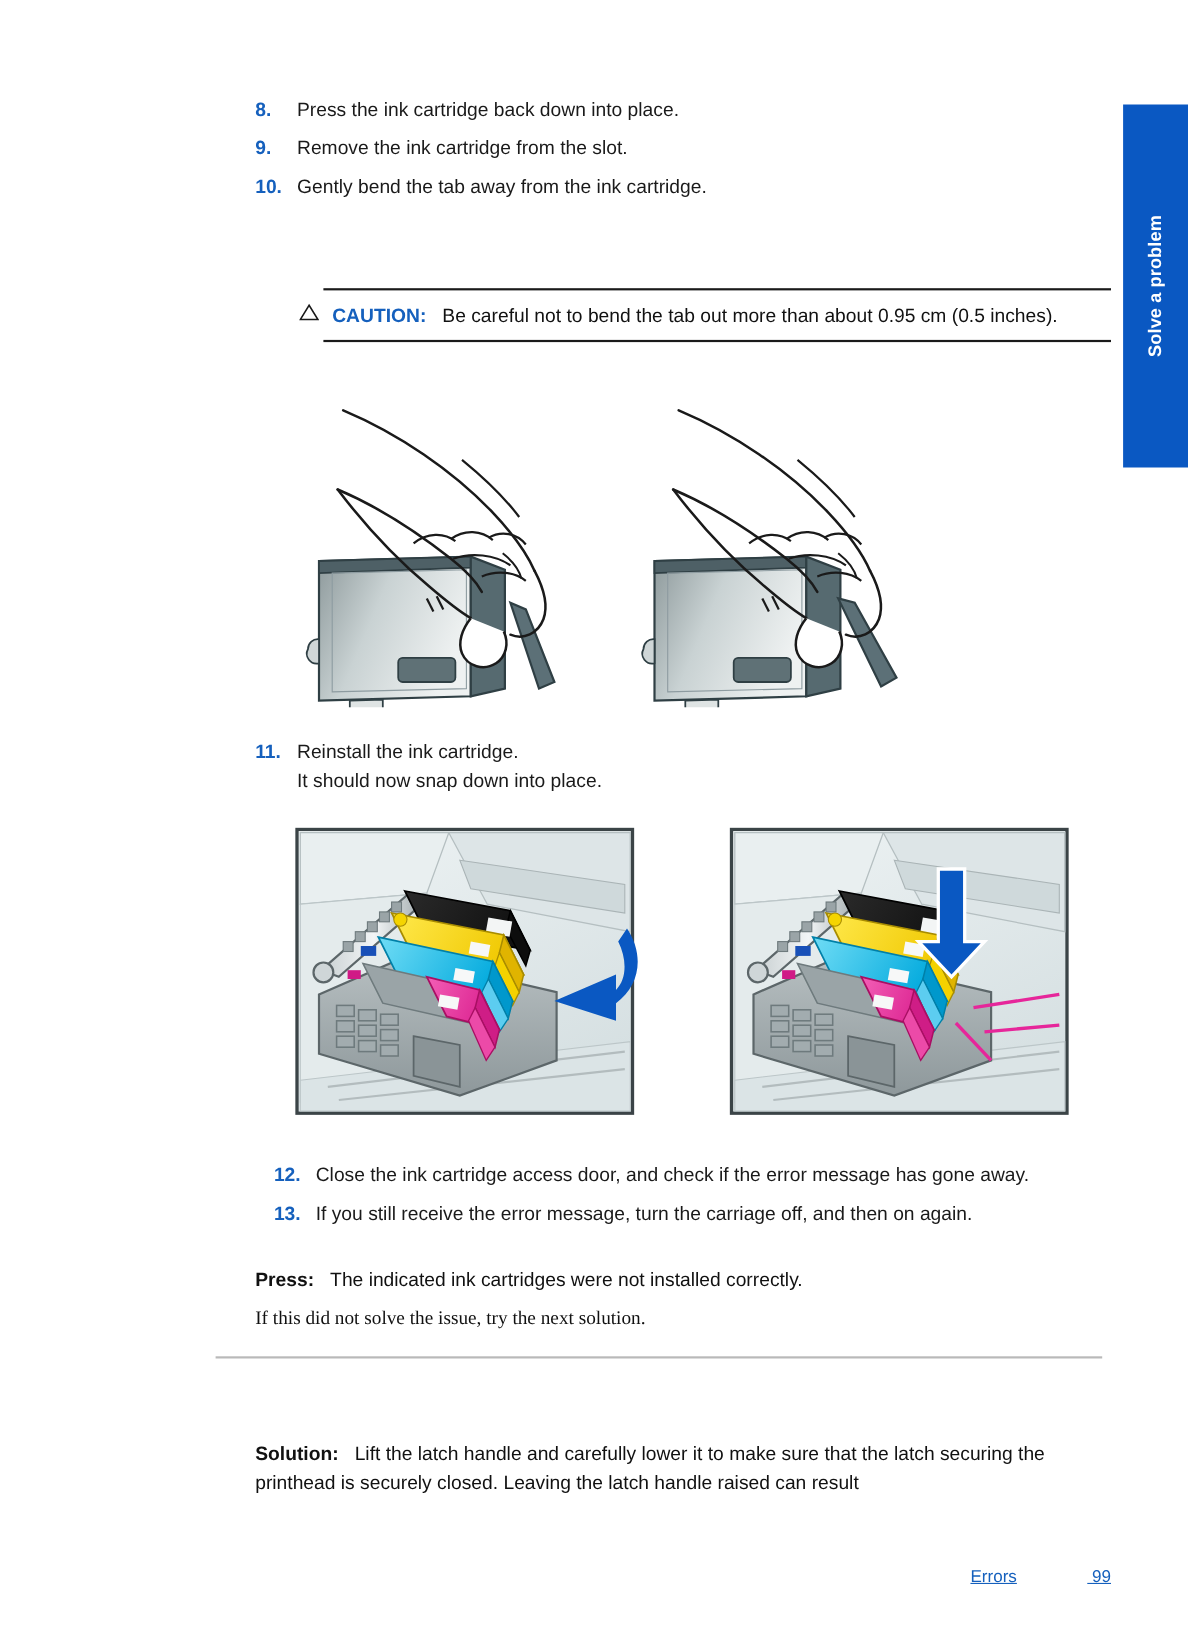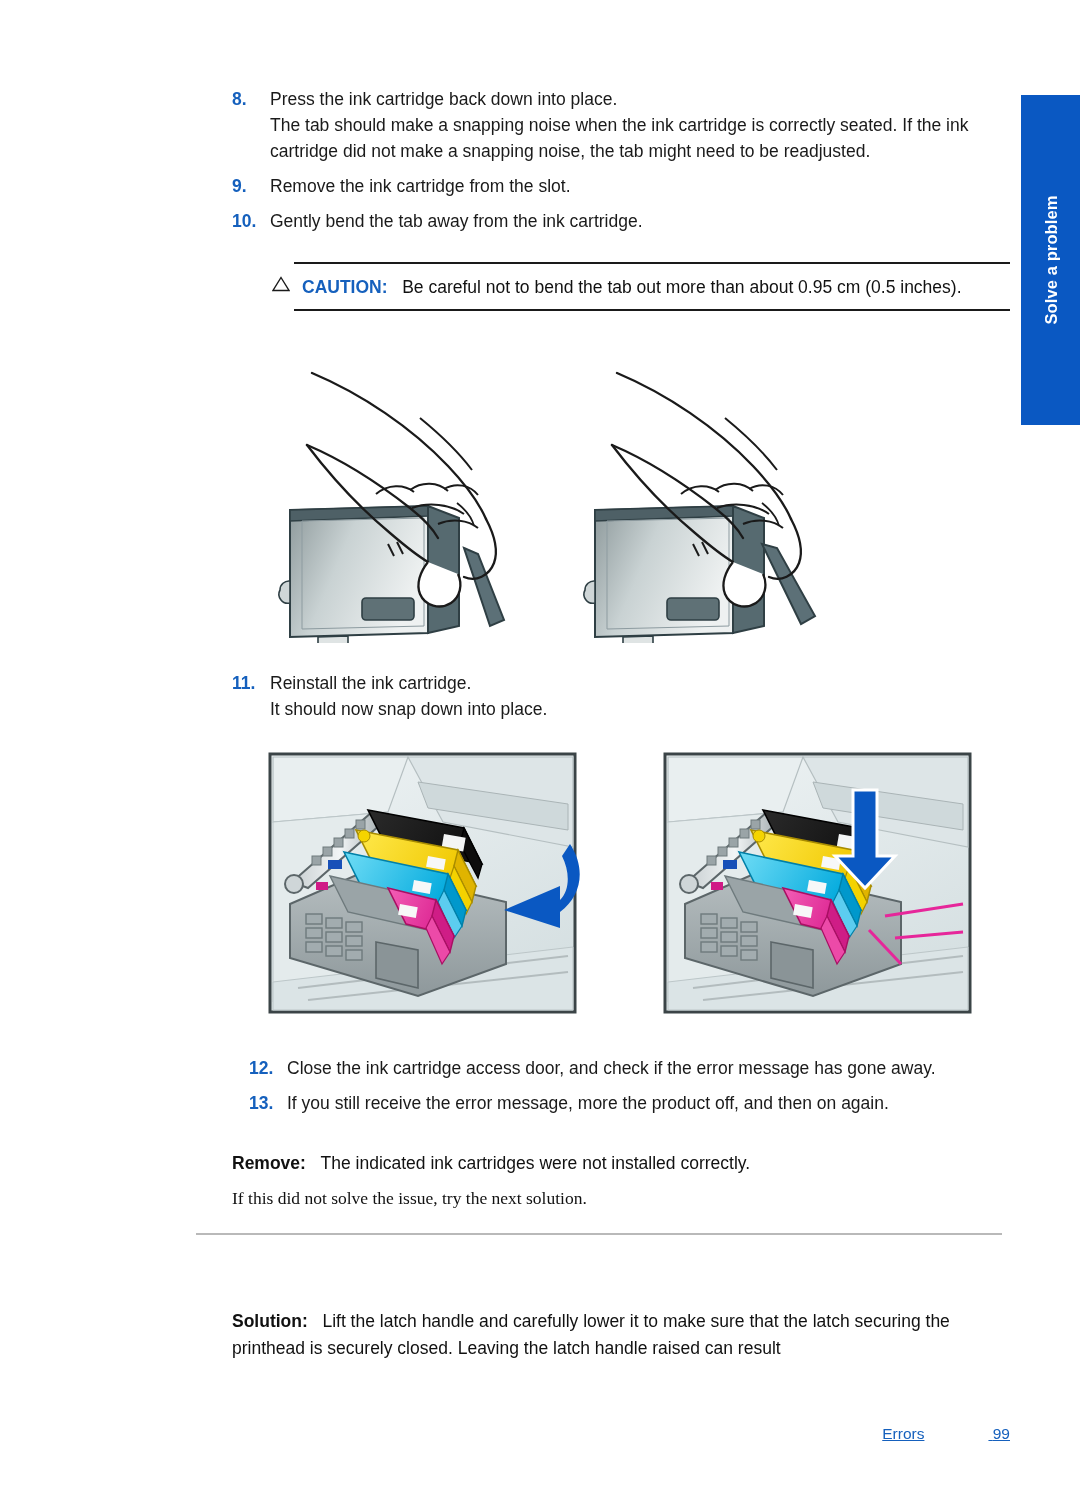--- a/index.html
+++ b/index.html
@@ -204,21 +204,20 @@
 
   <div class="side-tab">
     <span class="side-tab-label">Solve a problem</span>
   </div>
 
   <div class="steps">
     <div class="step">
       <div class="step-num">8.</div>
       <div class="step-body">
         <p>Press the ink cartridge back down into place.</p>
-        <p>The tab should make a snapping noise when the ink cartridge is correctly seated. If the ink cartridge did not make a snapping noise, the tab might need to be readjusted.</p>
       </div>
     </div>
     <div class="step">
       <div class="step-num">9.</div>
       <div class="step-body">
         <p>Remove the ink cartridge from the slot.</p>
       </div>
     </div>
     <div class="step">
       <div class="step-num wide">10.</div>
@@ -500,27 +499,27 @@
   <div class="steps2">
     <div class="step">
       <div class="step-num wide">12.</div>
       <div class="step-body">
         <p>Close the ink cartridge access door, and check if the error message has gone away.</p>
       </div>
     </div>
     <div class="step">
       <div class="step-num wide">13.</div>
       <div class="step-body">
-        <p>If you still receive the error message, more the product off, and then on again.</p>
+        <p>If you still receive the error message, turn the carriage off, and then on again.</p>
       </div>
     </div>
   </div>
 
   <div class="cause-row">
-    <span class="cause-label">Remove:</span>
+    <span class="cause-label">Press:</span>
     &nbsp;&nbsp;<span class="cause-text">The indicated ink cartridges were not installed correctly.</span>
   </div>
 
   <div class="next-sol">If this did not solve the issue, try the next solution.</div>
 
   <div class="divider"></div>
 
 
   <div class="sol-body">
     <span class="sol-label">Solution:</span>

